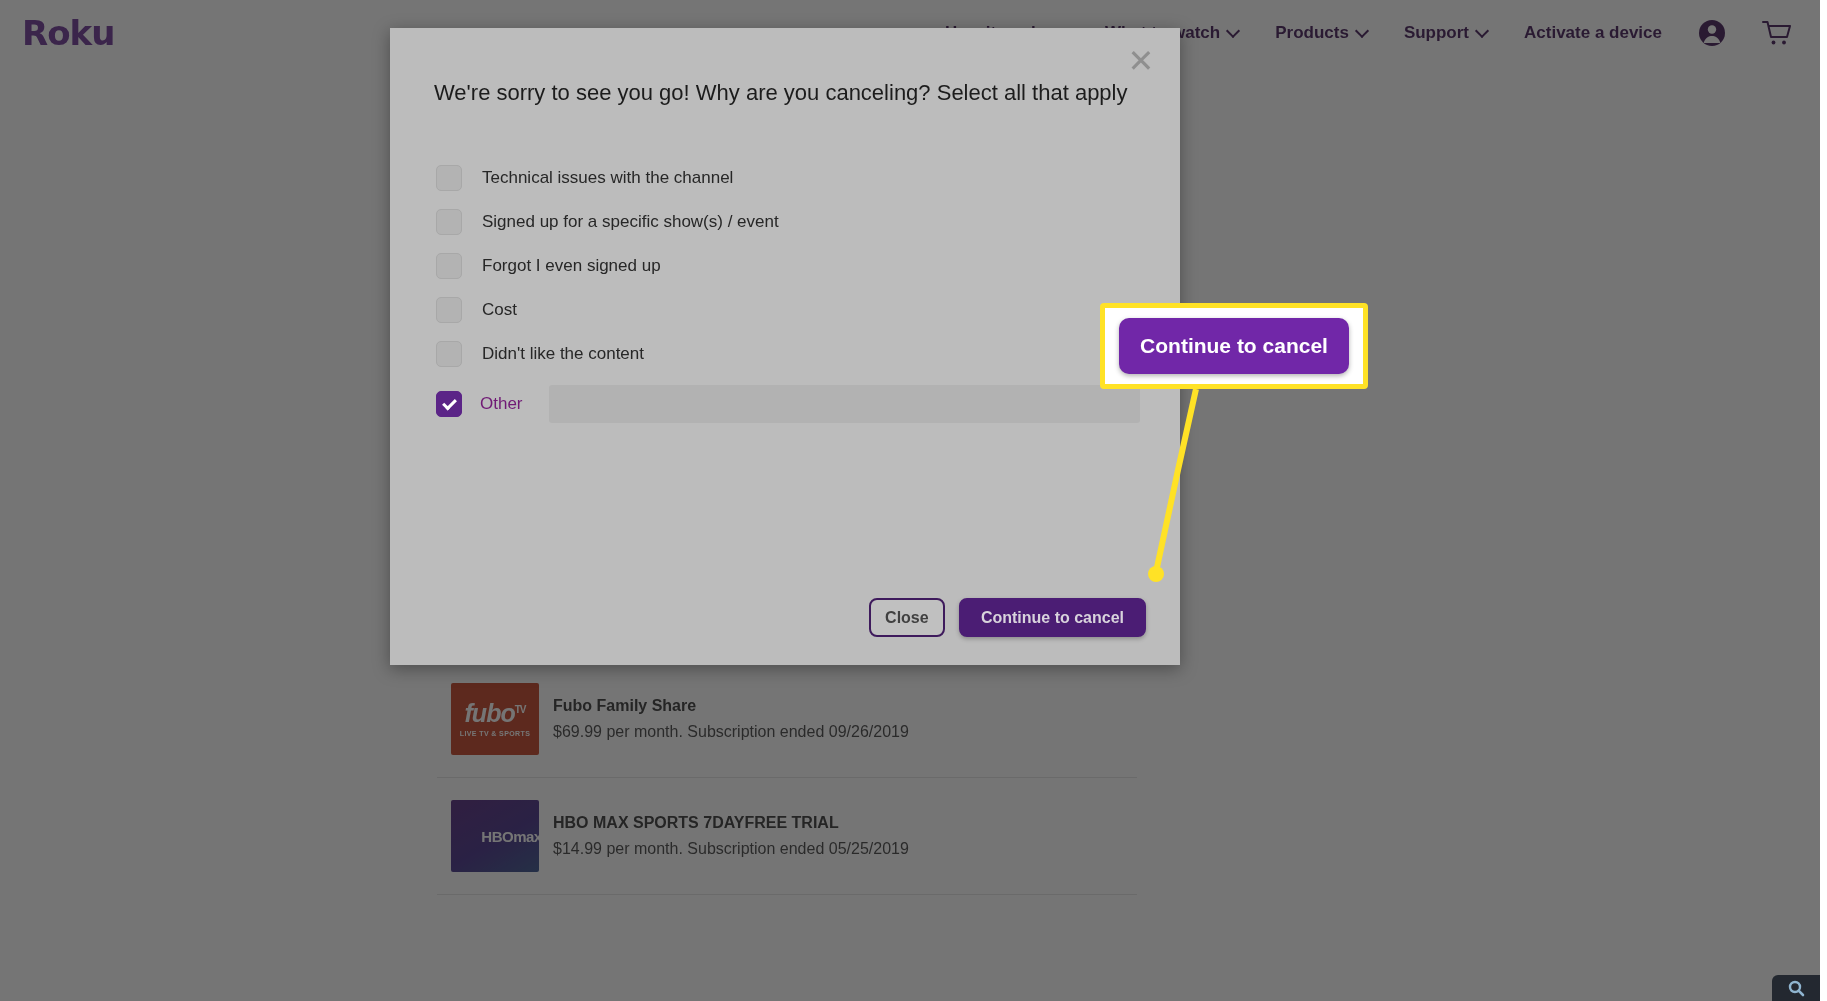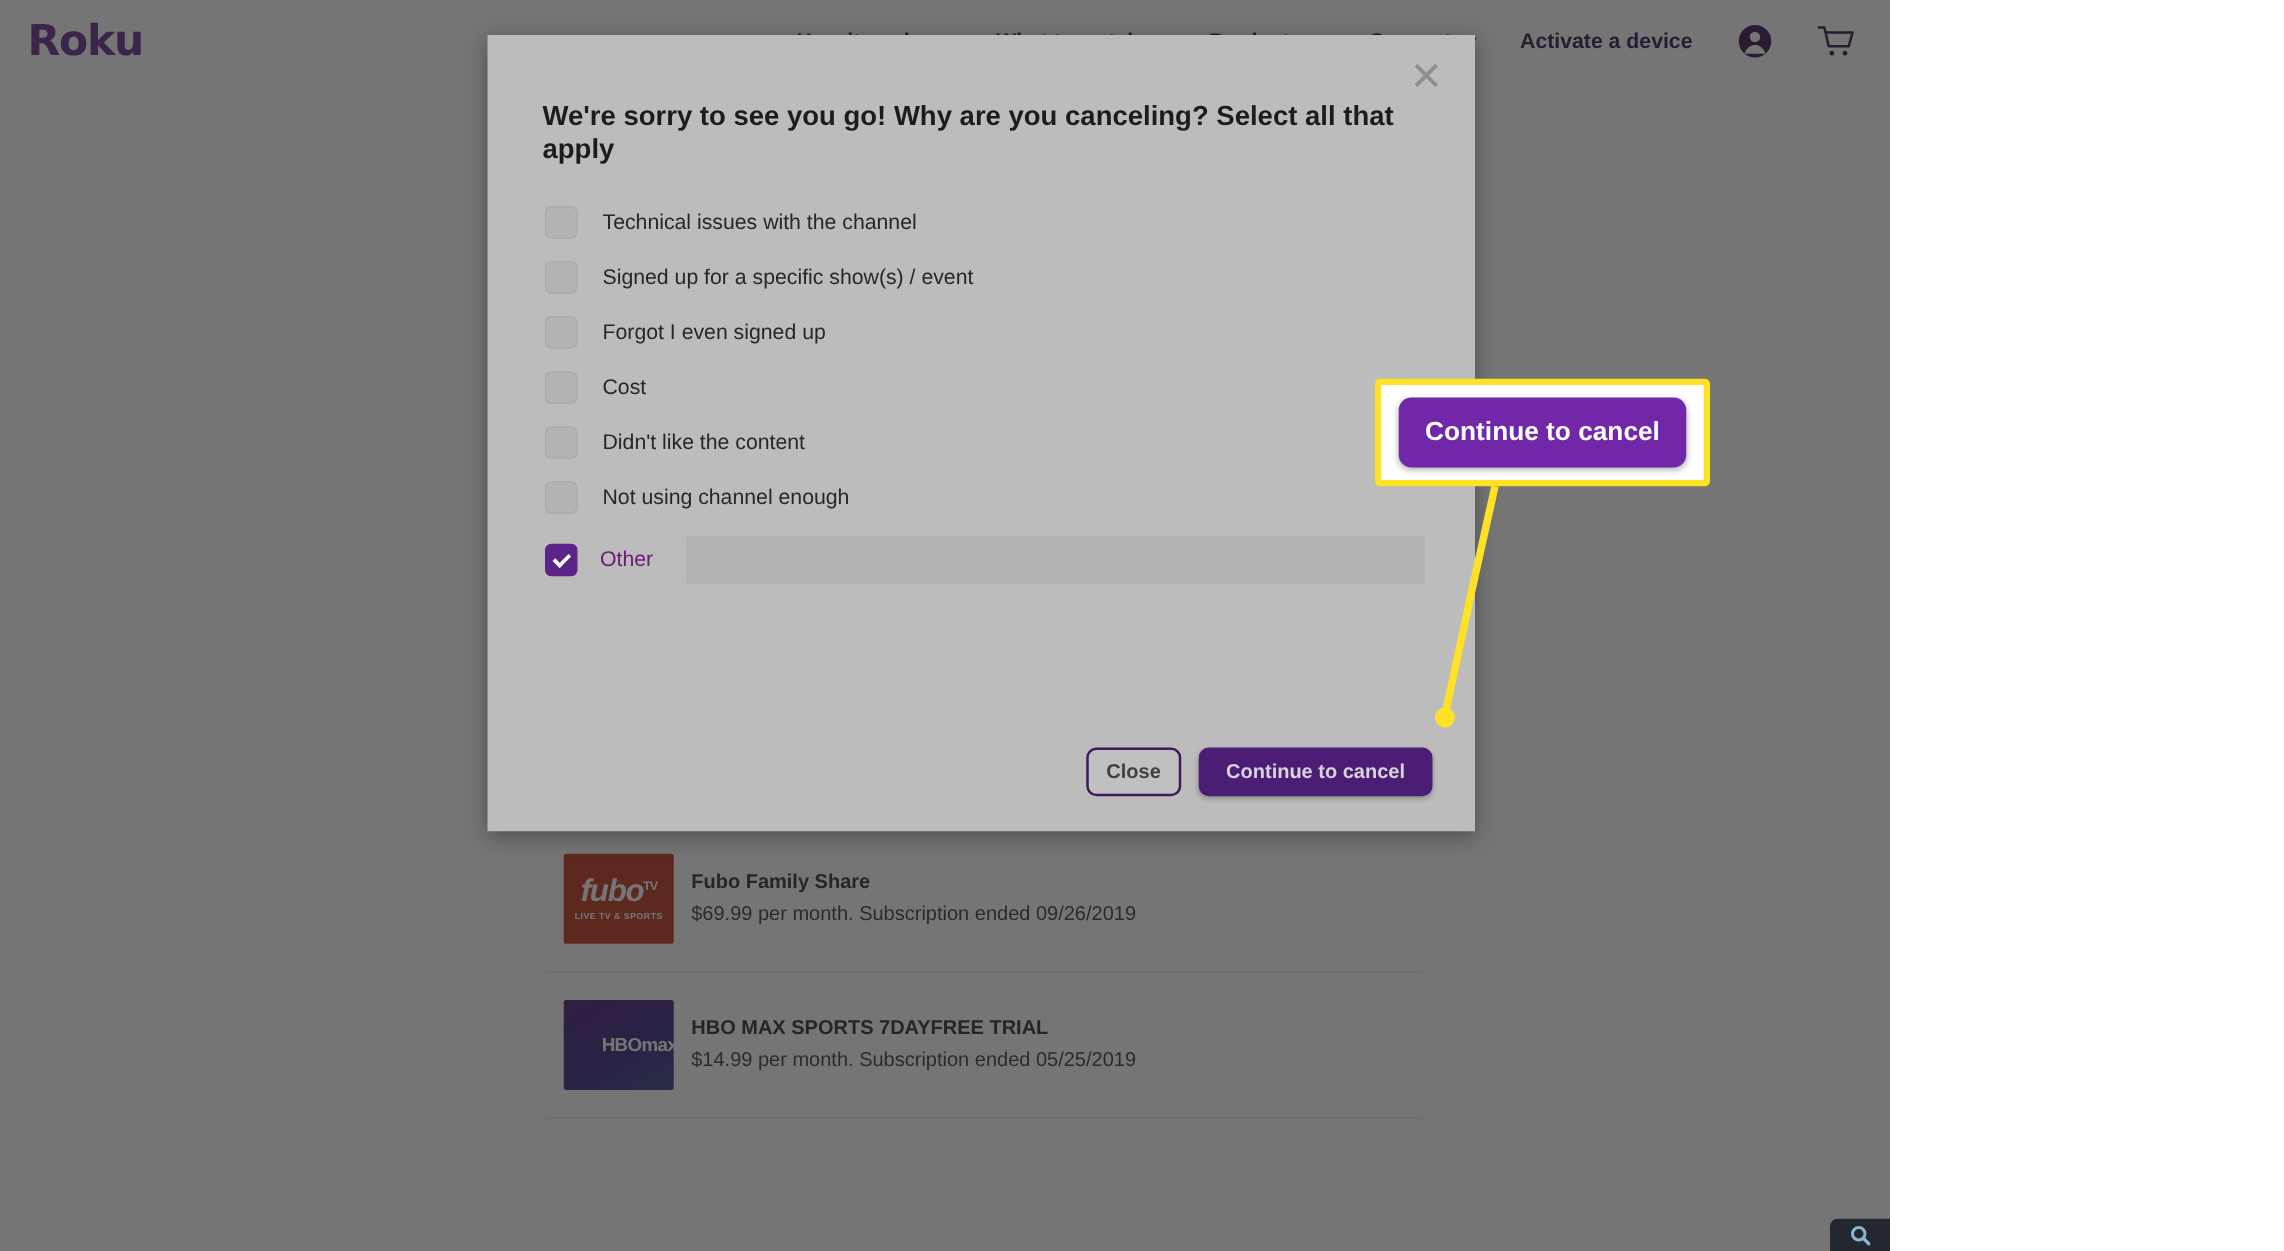--- a/index.html
+++ b/index.html
@@ -2,21 +2,21 @@
 <html><head>
 <meta charset="utf-8">
 <style>
   * { box-sizing: border-box; margin: 0; padding: 0; }
   html, body {
     width: 1827px; height: 1001px;
     font-family: "Liberation Sans", sans-serif;
     overflow: hidden;
     background: #ffffff;
   }
-  #root { position: relative; width: 1512px; height: 1001px; background: #ffffff; }
+  #root { position: relative; width: 1820px; height: 1001px; background: #ffffff; }
 
   
   .page { position: absolute; inset: 0; background: #ffffff; }
 
   .site-header {
     position: absolute; top: 0; left: 0; right: 0; height: 66px;
     background: #ffffff; display: flex; align-items: center;
   }
   .logo {
     margin-left: 22px;
@@ -78,21 +78,21 @@
     box-shadow: 0 4px 16px rgba(0,0,0,.35);
   }
   .modal-close {
     position: absolute; right: 22px; top: 17px;
     width: 34px; height: 34px; color: #8f8f8f;
     font-size: 32px; line-height: 32px; text-align: center; font-weight: 400;
     font-family: "DejaVu Sans", sans-serif;
   }
   .modal-title {
     position: absolute; left: 44px; top: 52px; right: 50px;
-    font-size: 22px; font-weight: 700; color: #1c1c1c;
+    font-size: 22px; font-weight: 400; color: #1c1c1c;
   }
   .options { position: absolute; left: 46px; top: 128px; right: 40px; }
   .opt-row { display: flex; align-items: center; height: 44px; }
   .cb {
     width: 26px; height: 26px; border-radius: 5px; flex: 0 0 auto;
     background: #b3b3b3; border: 1px solid #a8a8a8;
     display: flex; align-items: center; justify-content: center;
   }
   .cb.checked { background: #5b2487; border-color: #5b2487; }
   .cb .tick {
@@ -256,24 +256,20 @@
       <div class="opt-row">
         <div class="cb"></div>
         <div class="opt-label">Cost</div>
       </div>
 
       <div class="opt-row">
         <div class="cb"></div>
         <div class="opt-label">Didn't like the content</div>
       </div>
 
-      <div class="opt-row">
-        <div class="cb"></div>
-        <div class="opt-label">Not using channel enough</div>
-      </div>
 
 
       <div class="other-row">
         <div class="cb checked">
           <span class="tick"></span>
         </div>
         <div class="other-label">Other</div>
         <input class="other-input" type="text" placeholder="" style="">
       </div>
 

